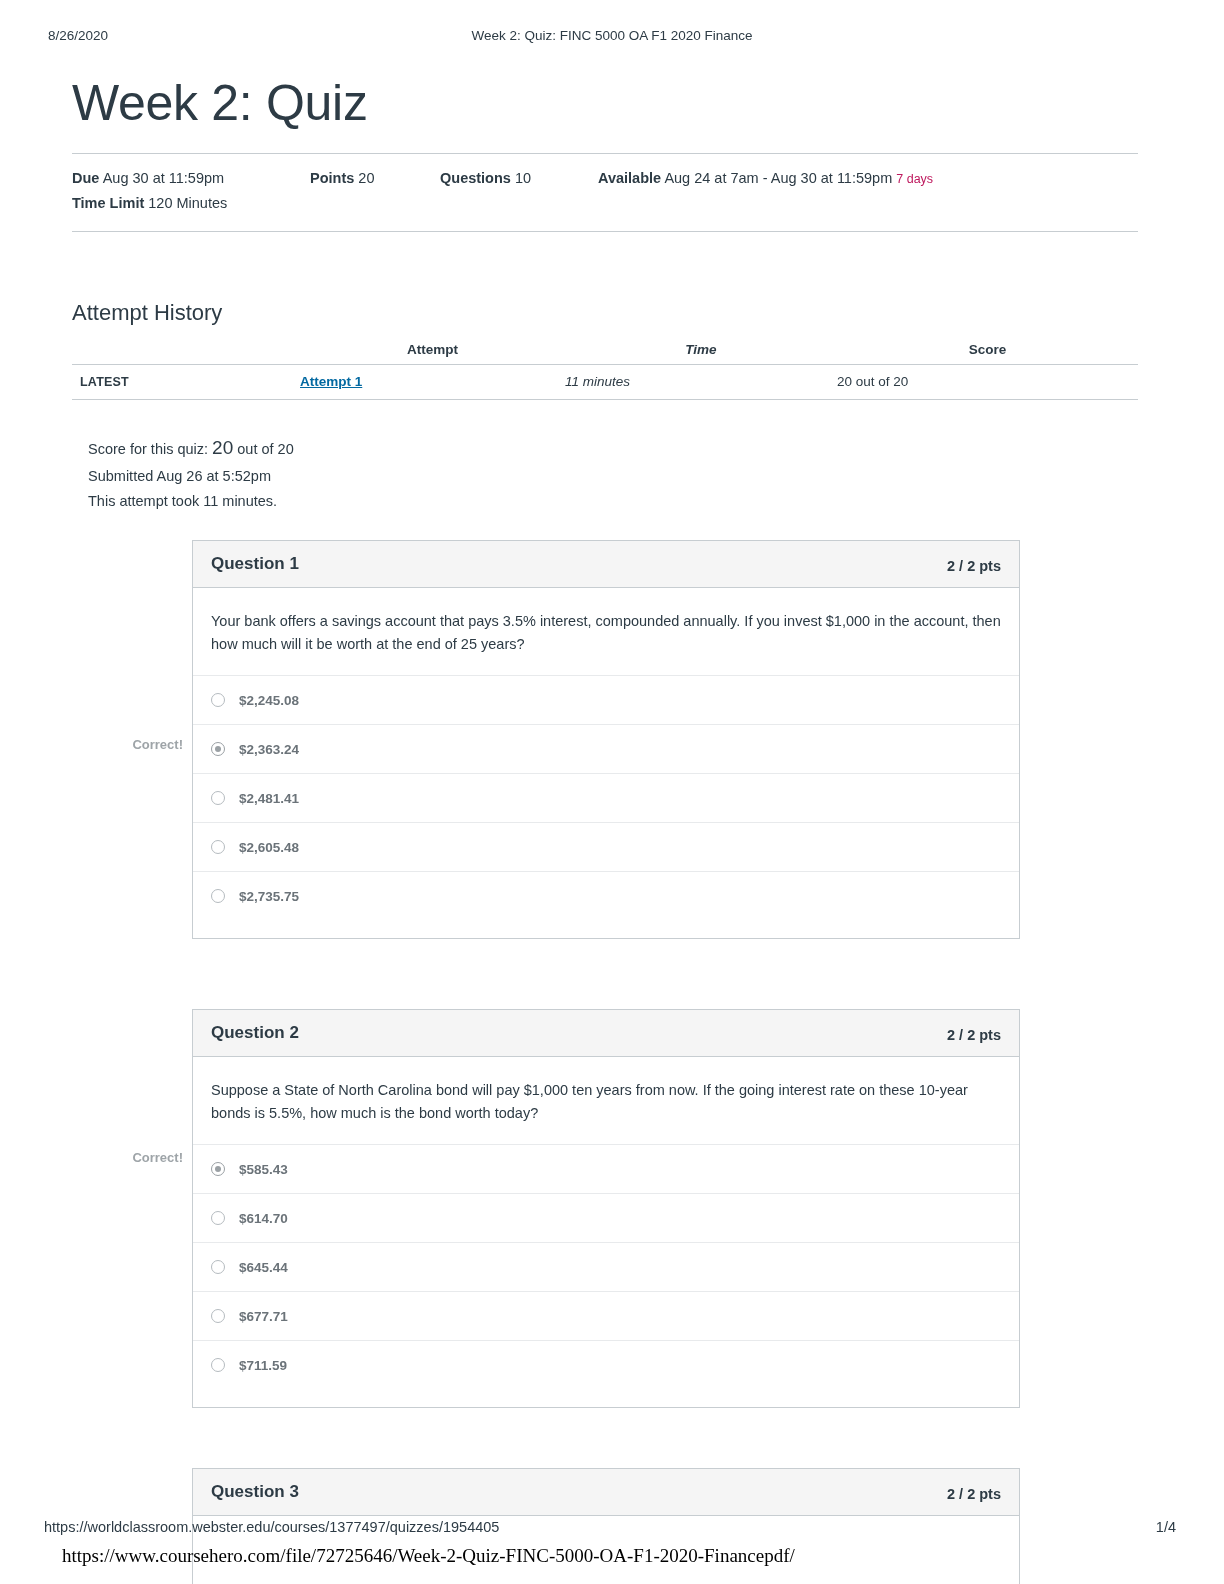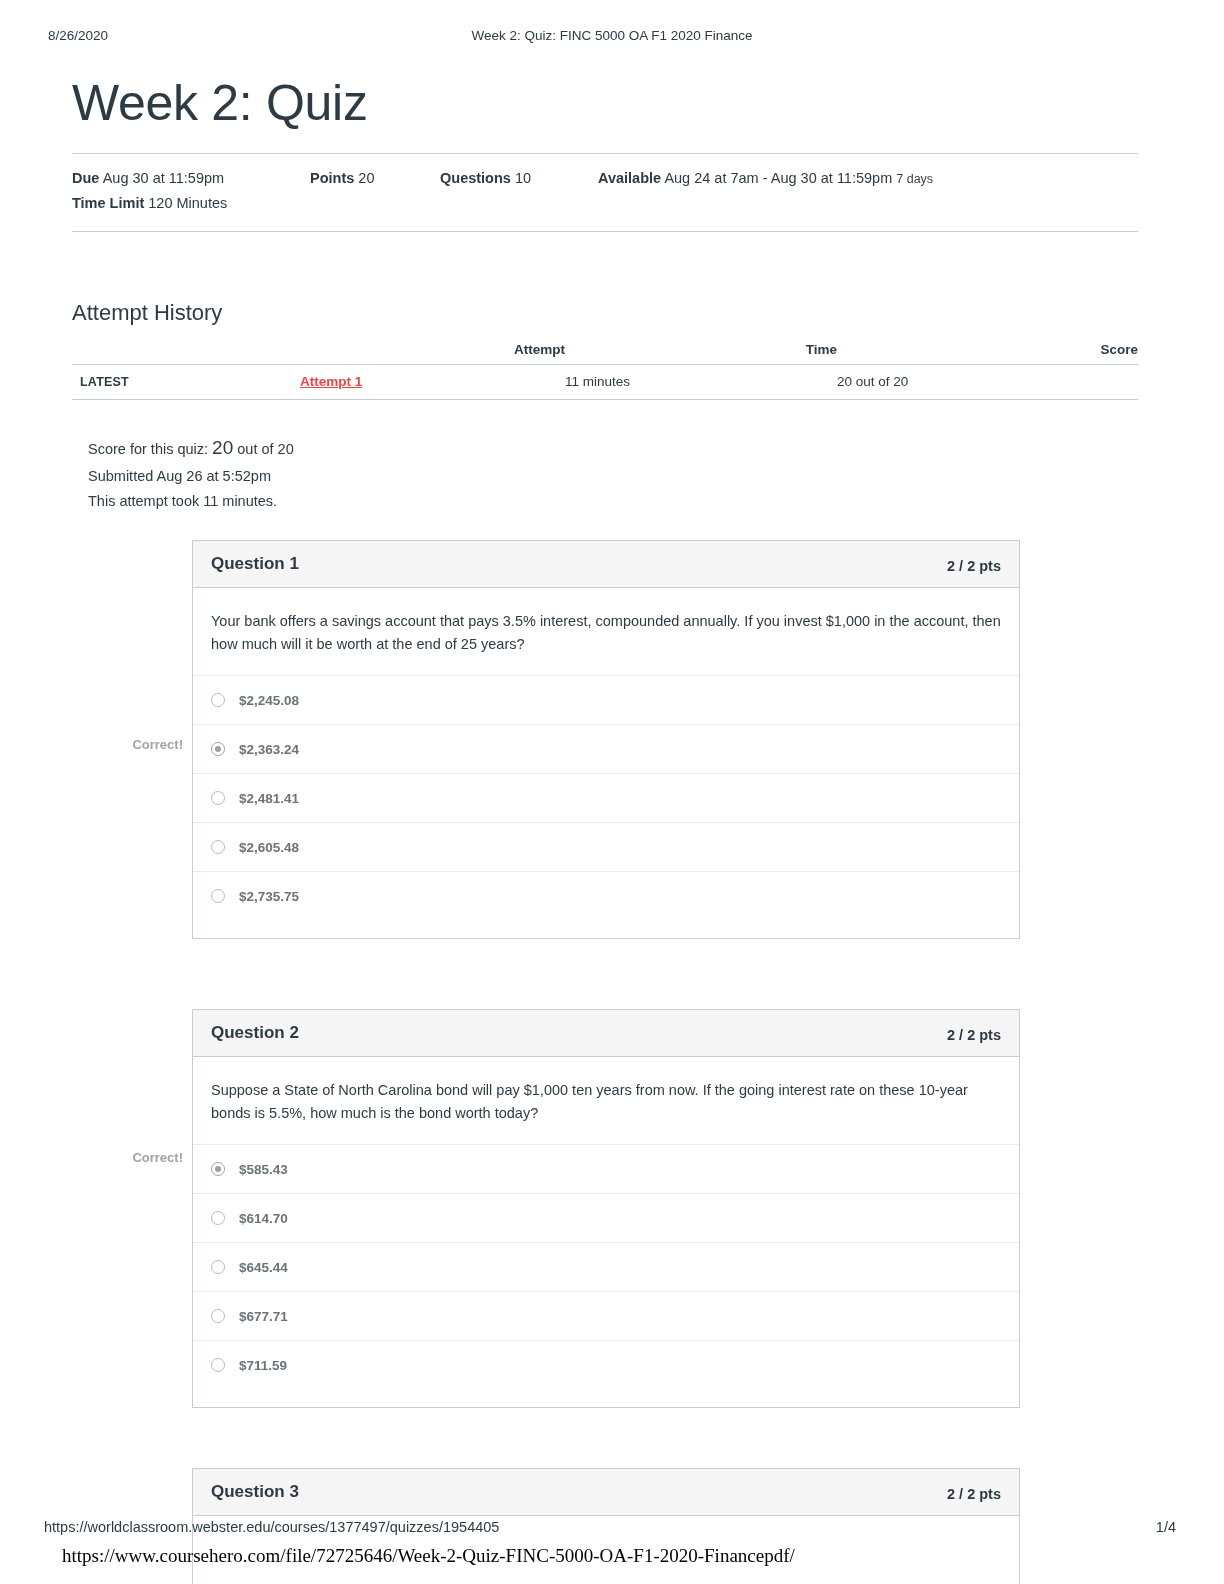--- a/index.html
+++ b/index.html
@@ -73,59 +73,59 @@
   .quiz-meta .row1 {
     display: flex;
     align-items: baseline;
   }
   .quiz-meta .mi { margin-right: 0; white-space: nowrap; }
   .mi-due { width: 238px; }
   .mi-points { width: 130px; }
   .mi-questions { width: 158px; }
   .mi-available { width: auto; }
   .quiz-meta b { font-weight: bold; }
-  .small-gray { font-size: 12.5px; color: #404040; }
+  .small-gray { font-size: 12.5px; color: #be185d; }
 
   h2.attempt-history {
     font-size: 22px;
     font-weight: 400;
     margin: 68px 0 10px 0;
     color: #2d3b45;
   }
 
   table.attempts {
     width: 1066px;
     border-collapse: collapse;
     font-size: 13.5px;
   }
   table.attempts th {
-    text-align: right;
+    text-align: center;
     font-weight: bold;
     padding: 6px 0 7px 0;
     border-bottom: 1px solid #c7cdd1;
     color: #2d3b45;
     font-size: 13.5px;
   }
   table.attempts td {
     padding: 9px 0 10px 0;
     border-bottom: 1px solid #c7cdd1;
     vertical-align: top;
   }
   .col-flag { width: 228px; margin-left: 28px; }
   .col-attempt { width: 265px; }
-  .col-time { width: 272px; }
+  .col-time { width: 272px; font-style: italic; }
   .col-score { width: auto; }
   .latest-label {
     font-size: 12.5px;
     font-weight: bold;
     letter-spacing: 0.2px;
     padding-left: 8px;
   }
   a.attempt-link {
-    color: #ef4444;
+    color: #0369a1;
     text-decoration: underline;
     font-weight: bold;
     font-size: 13.5px;
   }
 
   .score-block {
     margin-top: 32px;
     padding-left: 16px;
     font-size: 14.5px;
     line-height: 1.72;

